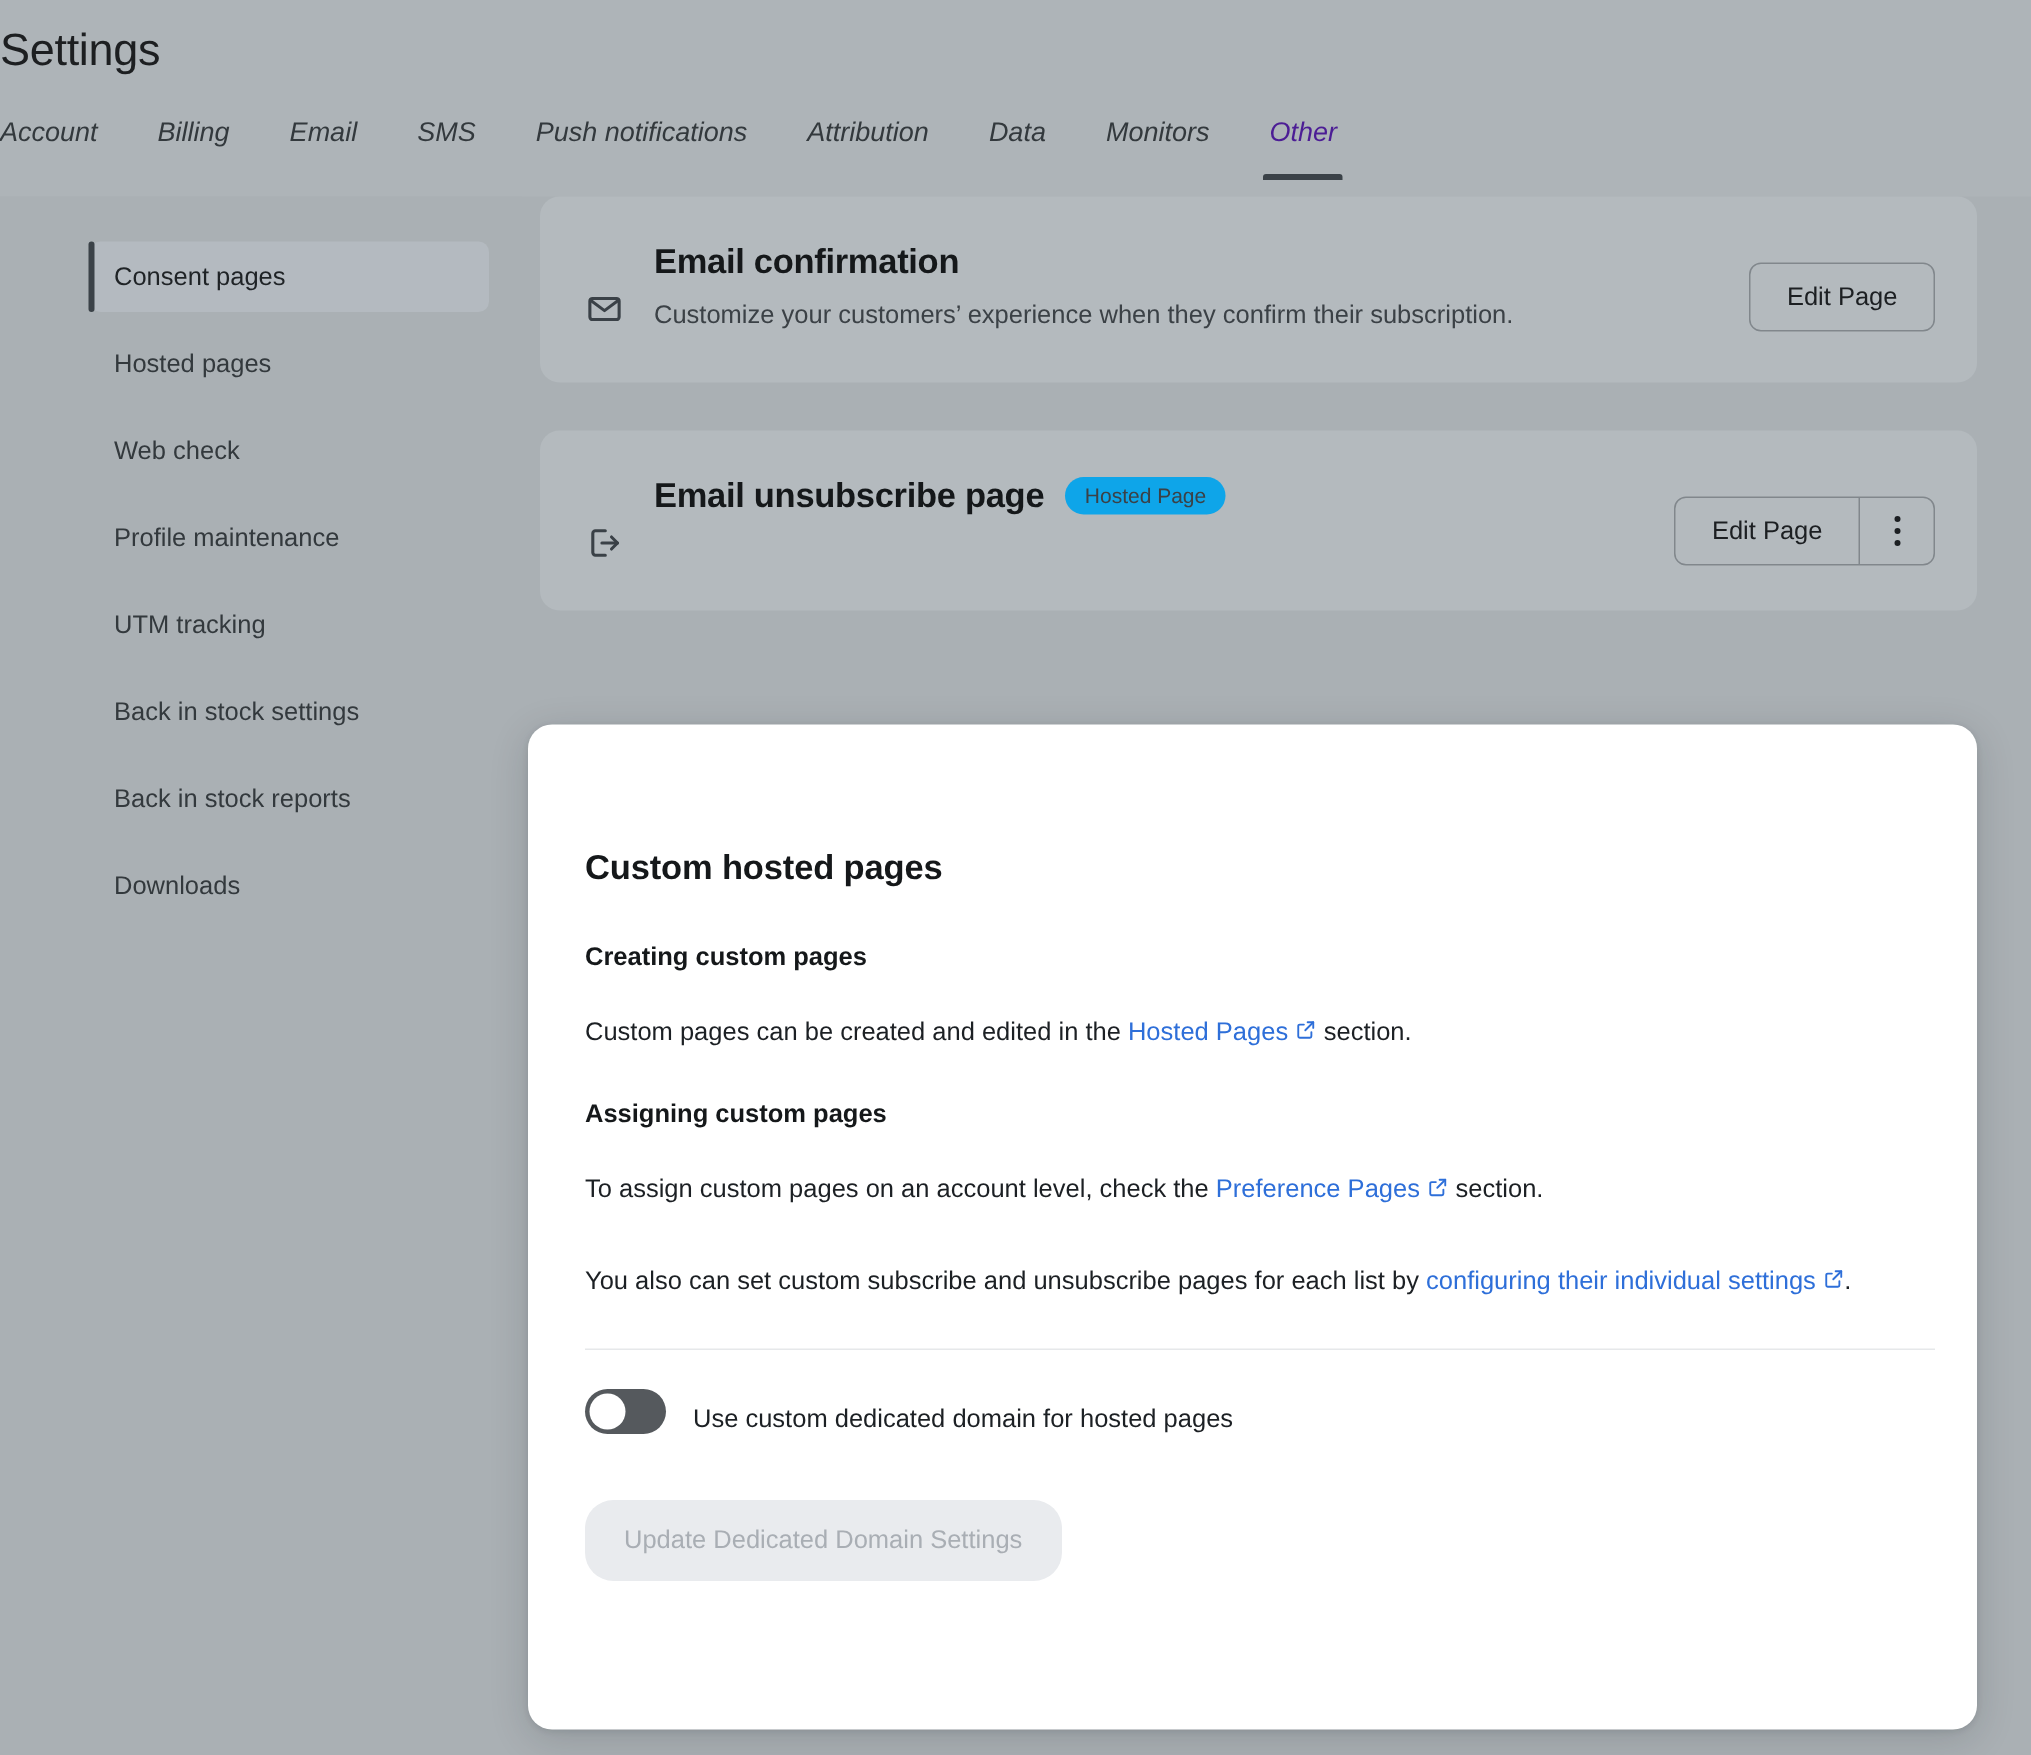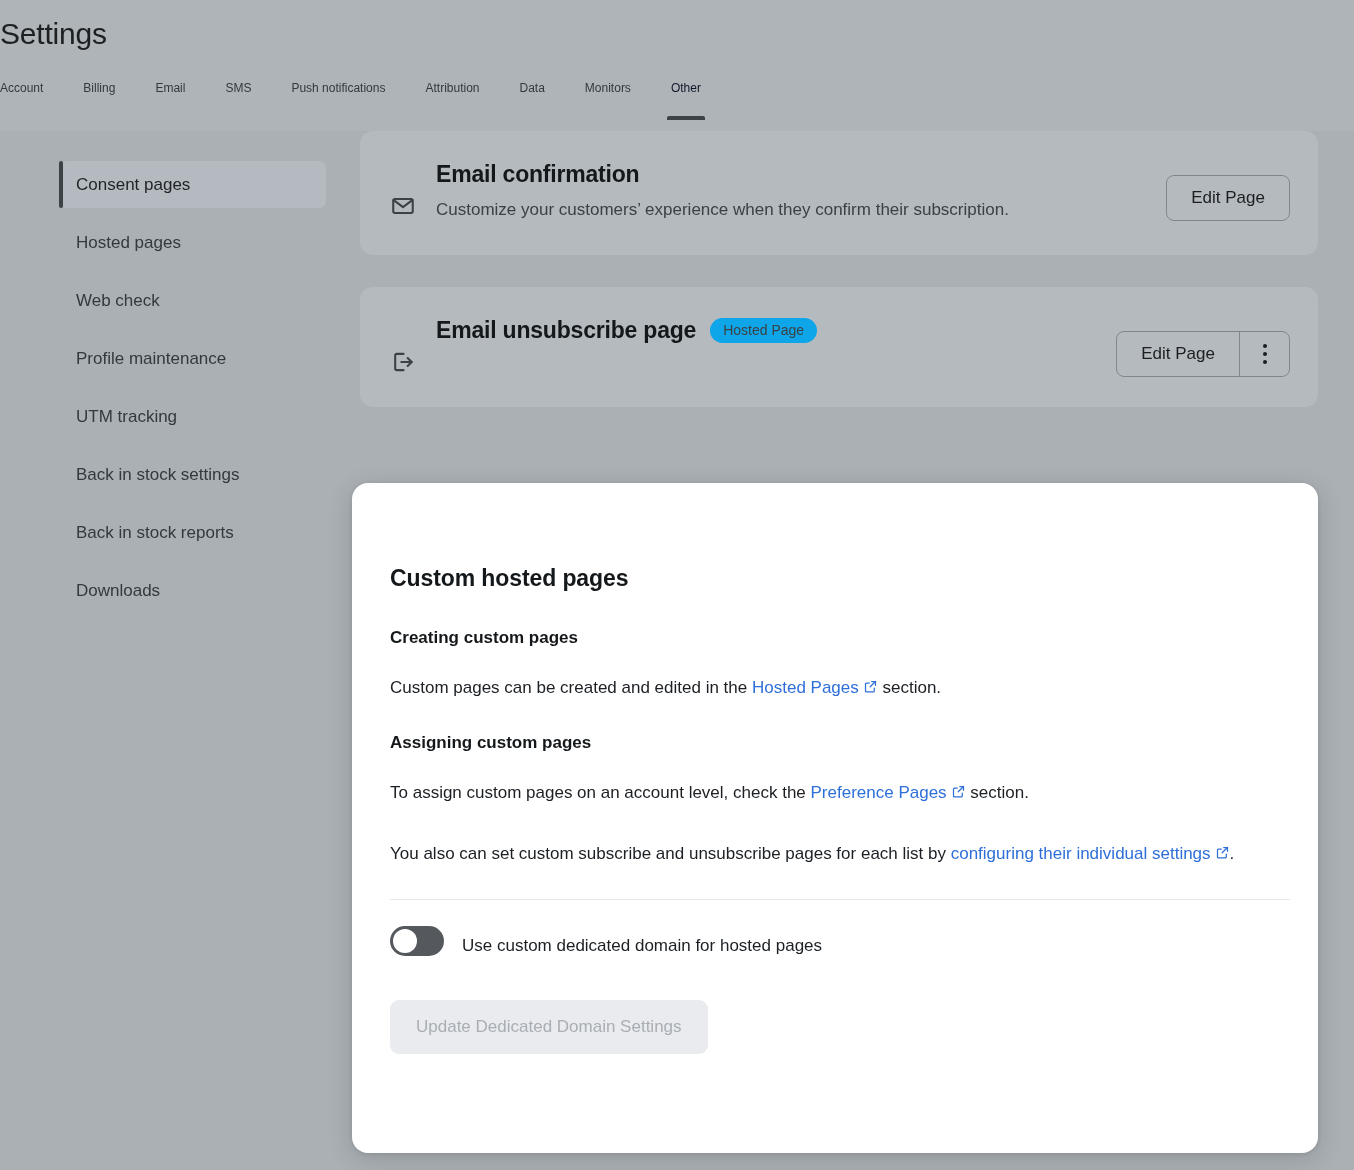--- a/index.html
+++ b/index.html
@@ -46,29 +46,30 @@
   }
   .tabs {
     position: absolute;
     left: 0; top: 78px;
     display: flex;
     align-items: flex-start;
     height: 53px;
   }
   .tab {
     position: relative;
-    font-size: 12px;
+    font-size: 18px;
     color: #33393d;
     padding: 0 20px 22px 20px;
     white-space: nowrap;
     cursor: pointer;
     line-height: 20px;
+    font-style: italic;
   }
   .tab:first-child { padding-left: 0; }
-  .tab.active { color: #0f172a; }
+  .tab.active { color: #4c1d95; }
   .tab.active::after {
     content: "";
     position: absolute;
     left: 16px; right: 16px;
     bottom: 0;
     height: 4px;
     border-radius: 2px 2px 0 0;
     background: #3b4248;
   }
   .tab:first-child.active::after { left: 0; }
@@ -277,21 +278,21 @@
   .toggle-label {
     font-size: 17px;
     color: #1c2024;
   }
   .btn-disabled {
     background: #e9ebee;
     color: #a9aeb4;
     border: none;
     font-size: 17px;
     font-family: inherit;
-    border-radius: 9px;
+    border-radius: 19px;
     padding: 17px 26px;
     cursor: default;
   }
 </style>
 </head>
 <body>
 
 <div id="root">
 
   <div class="dim-layer"></div>

